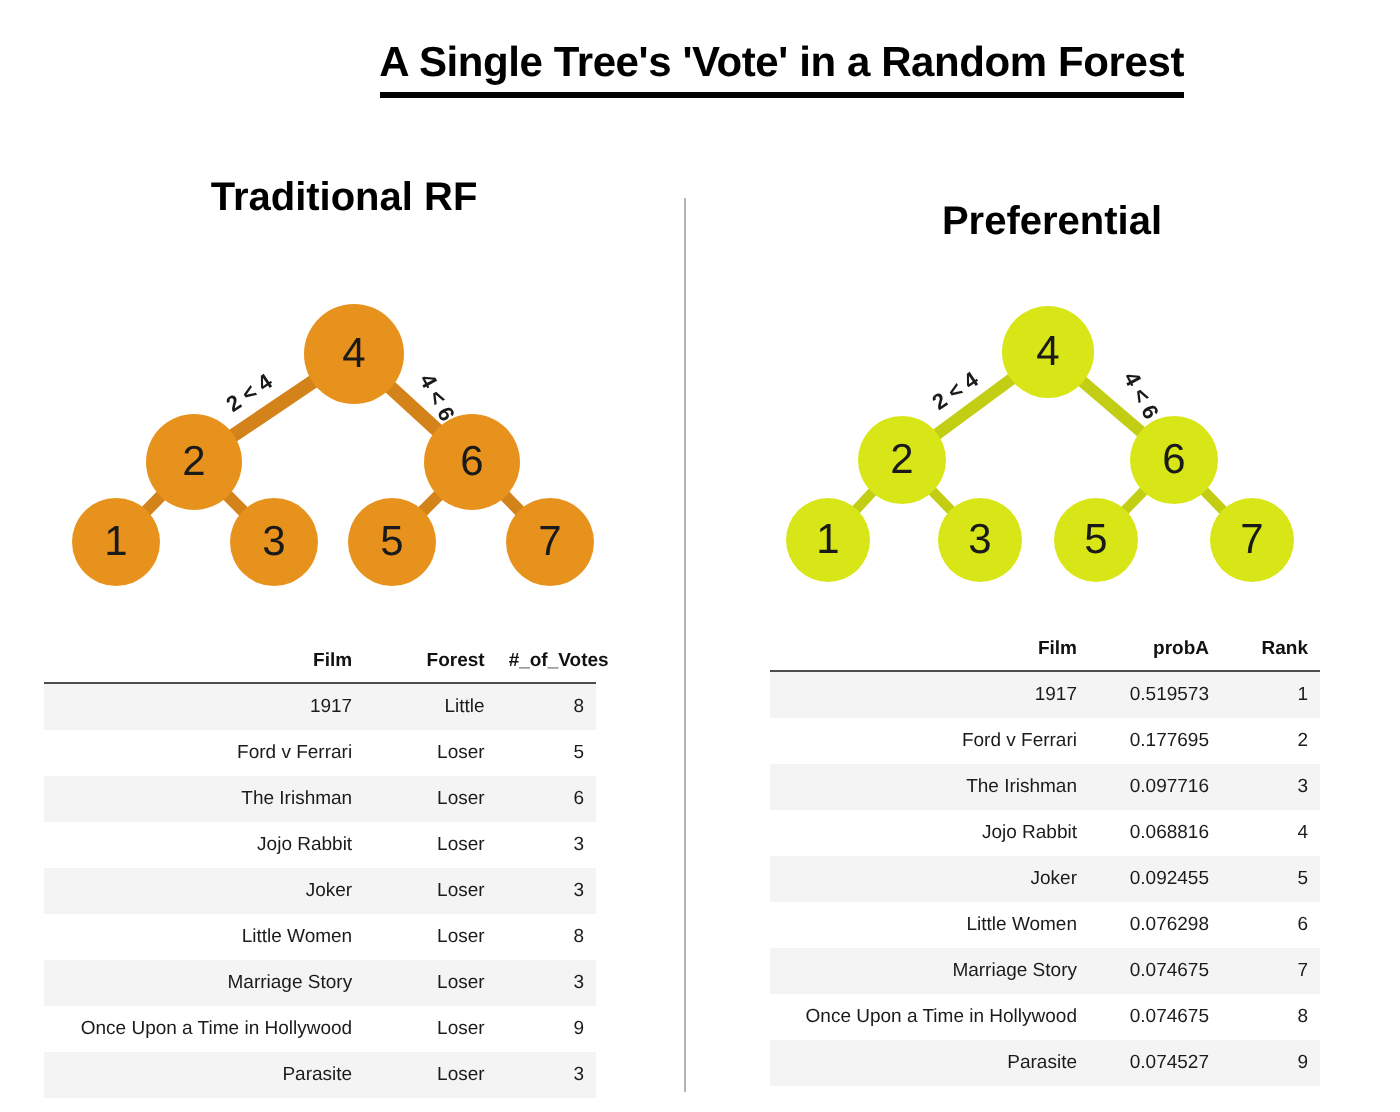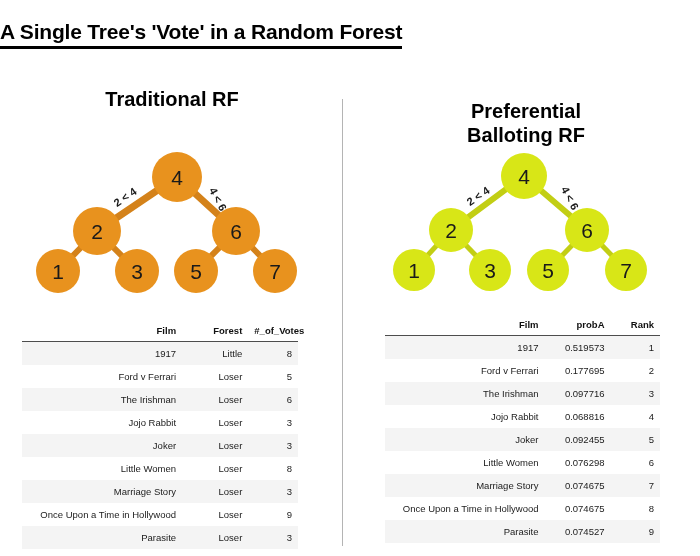--- a/index.html
+++ b/index.html
@@ -15,21 +15,21 @@
     font-family: "Liberation Sans", sans-serif;
     color: #000000;
   }
 
   
   #page-title {
     position: absolute;
     top: 20px;
     left: 0;
     width: 592px;
-    text-align: left;
+    text-align: right;
     font-size: 21px;
     font-weight: bold;
     letter-spacing: -0.2px;
     color: #000;
   }
   #page-title .ul {
     display: inline-block;
     border-bottom: 3px solid #000;
     padding-bottom: 2px;
   }
@@ -119,21 +119,20 @@
 </div>
 
 <div id="panel-divider" style="background: rgb(180, 180, 180);"></div>
 
 <div class="panel-heading" id="heading-left">
   <div>Traditional RF</div>
 </div>
 
 <div class="panel-heading" id="heading-right">
   <div>Preferential</div>
-  <div>Balloting RF</div>
 </div>
 
 <svg class="tree-svg" id="tree-left" width="306" height="160" viewBox="0 0 306 160">
   <g>
     <line class="tl-edge" x1="159" y1="35" x2="79" y2="89" stroke-width="7" stroke-linecap="round" stroke="#D4821A"></line>
     <line class="tl-edge" x1="159" y1="35" x2="218" y2="89" stroke-width="7" stroke-linecap="round" stroke="#D4821A"></line>
     <line class="tl-edge" x1="79" y1="89" x2="40" y2="129" stroke-width="6" stroke-linecap="round" stroke="#D4821A"></line>
     <line class="tl-edge" x1="79" y1="89" x2="119" y2="129" stroke-width="6" stroke-linecap="round" stroke="#D4821A"></line>
     <line class="tl-edge" x1="218" y1="89" x2="178" y2="129" stroke-width="6" stroke-linecap="round" stroke="#D4821A"></line>
     <line class="tl-edge" x1="218" y1="89" x2="257" y2="129" stroke-width="6" stroke-linecap="round" stroke="#D4821A"></line>

